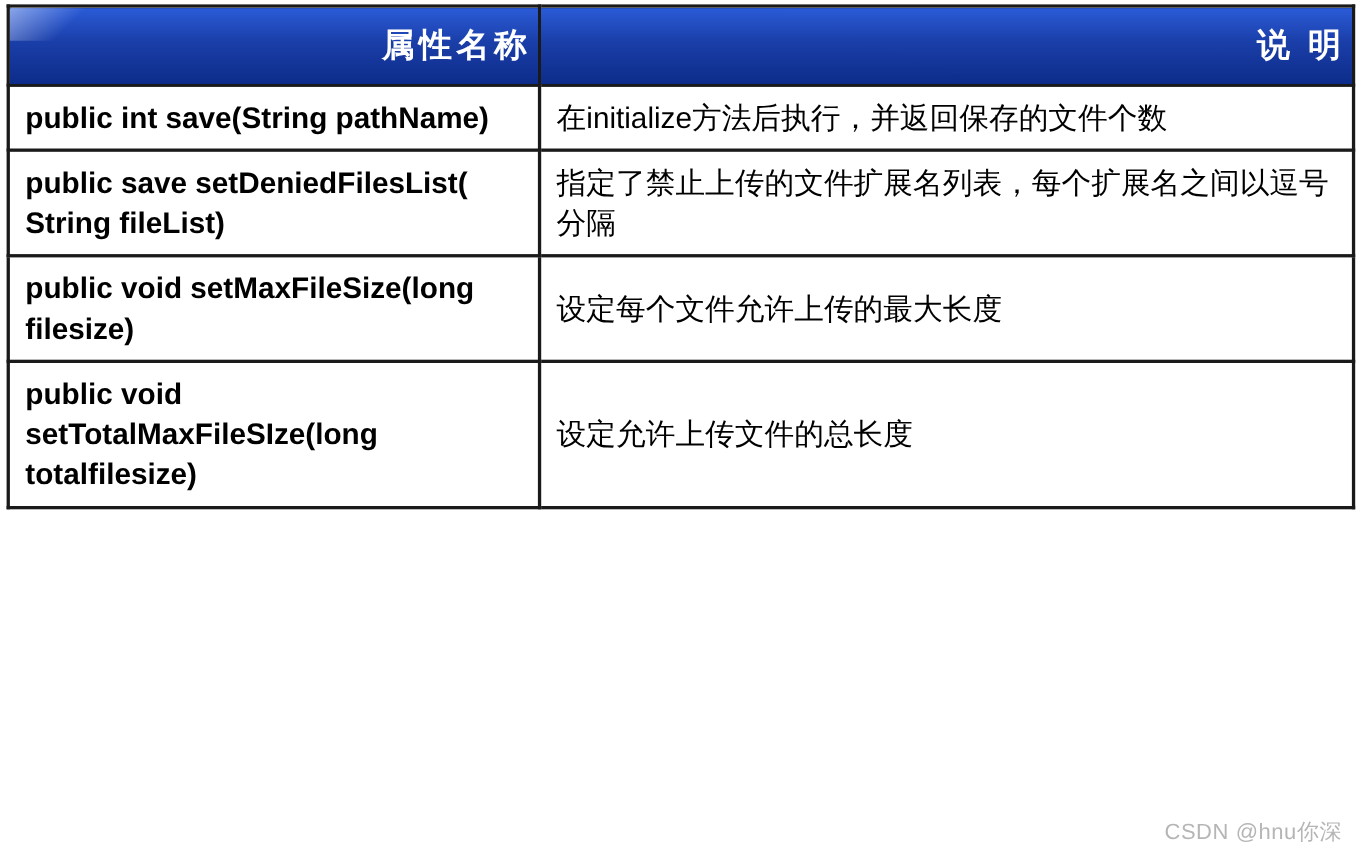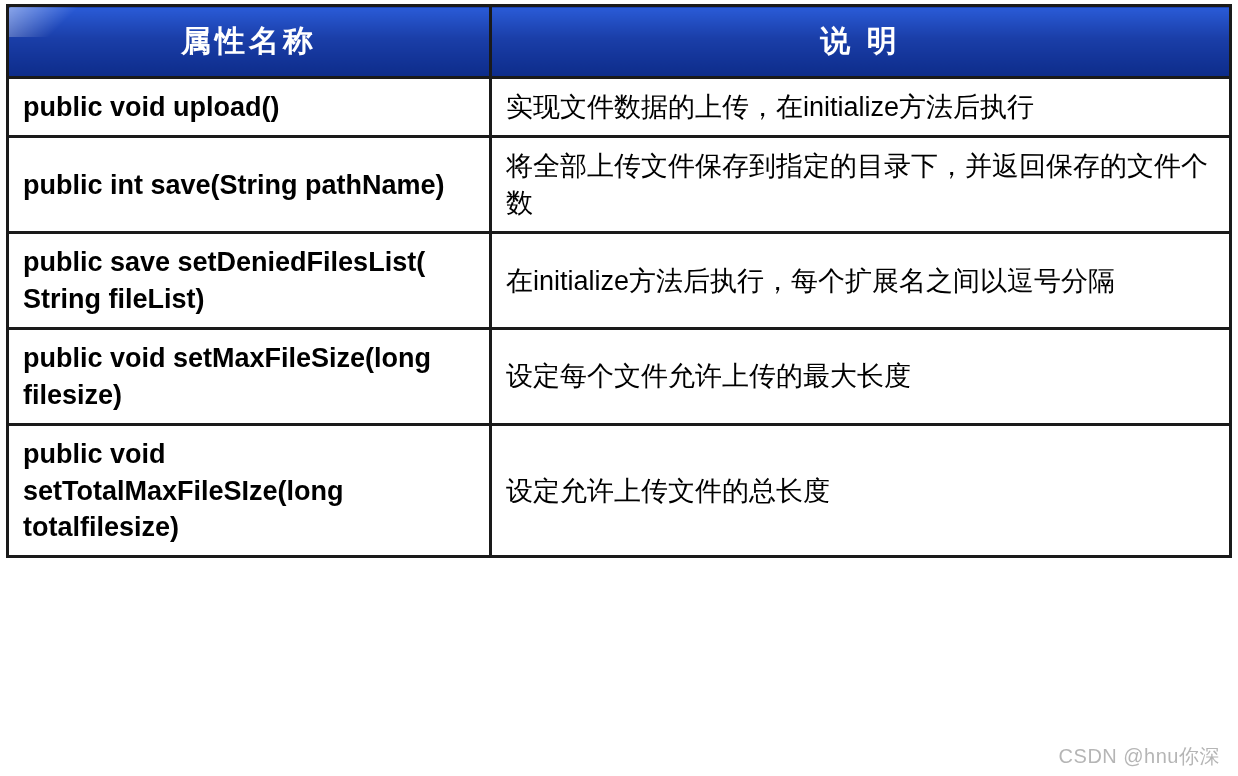--- a/index.html
+++ b/index.html
@@ -21,21 +21,21 @@
     table-layout: fixed;
   }
   th {
     background: linear-gradient(180deg, #2a5bd7 0%, #1a3ea8 45%, #0d2c8a 100%);
     color: #ffffff;
     font-size: 30px;
     font-weight: 700;
     letter-spacing: 4px;
     padding: 14px 6px;
     border: 3px solid #1a1a1a;
-    text-align: center;
+    text-align: right;
     position: relative;
   }
   th.left-head::before {
     content: "";
     position: absolute;
     left: 0; top: 0;
     width: 70px; height: 30px;
     background: linear-gradient(135deg, rgba(255,255,255,0.45), rgba(255,255,255,0) 70%);
     pointer-events: none;
     border-top-left-radius: 2px;
@@ -79,30 +79,26 @@
       <col class="c2">
     </colgroup>
     <thead>
       <tr>
         <th class="left-head">属性名称</th>
         <th>说   明</th>
       </tr>
     </thead>
     <tbody>
       <tr>
-        <td class="name">public void upload()</td>
-        <td class="desc">实现文件数据的上传，在initialize方法后执行</td>
-      </tr>
-      <tr>
         <td class="name">public int save(String pathName)</td>
-        <td class="desc">将全部上传文件保存到指定的目录下，并返回保存的文件个数</td>
+        <td class="desc">在initialize方法后执行，并返回保存的文件个数</td>
       </tr>
       <tr>
         <td class="name">public save setDeniedFilesList( String   fileList)</td>
-        <td class="desc">在initialize方法后执行，每个扩展名之间以逗号分隔</td>
+        <td class="desc">指定了禁止上传的文件扩展名列表，每个扩展名之间以逗号分隔</td>
       </tr>
       <tr>
         <td class="name">public void setMaxFileSize(long filesize)</td>
         <td class="desc">设定每个文件允许上传的最大长度</td>
       </tr>
       <tr>
         <td class="name">public  void setTotalMaxFileSIze(long totalfilesize)</td>
         <td class="desc">设定允许上传文件的总长度</td>
       </tr>
     </tbody>

